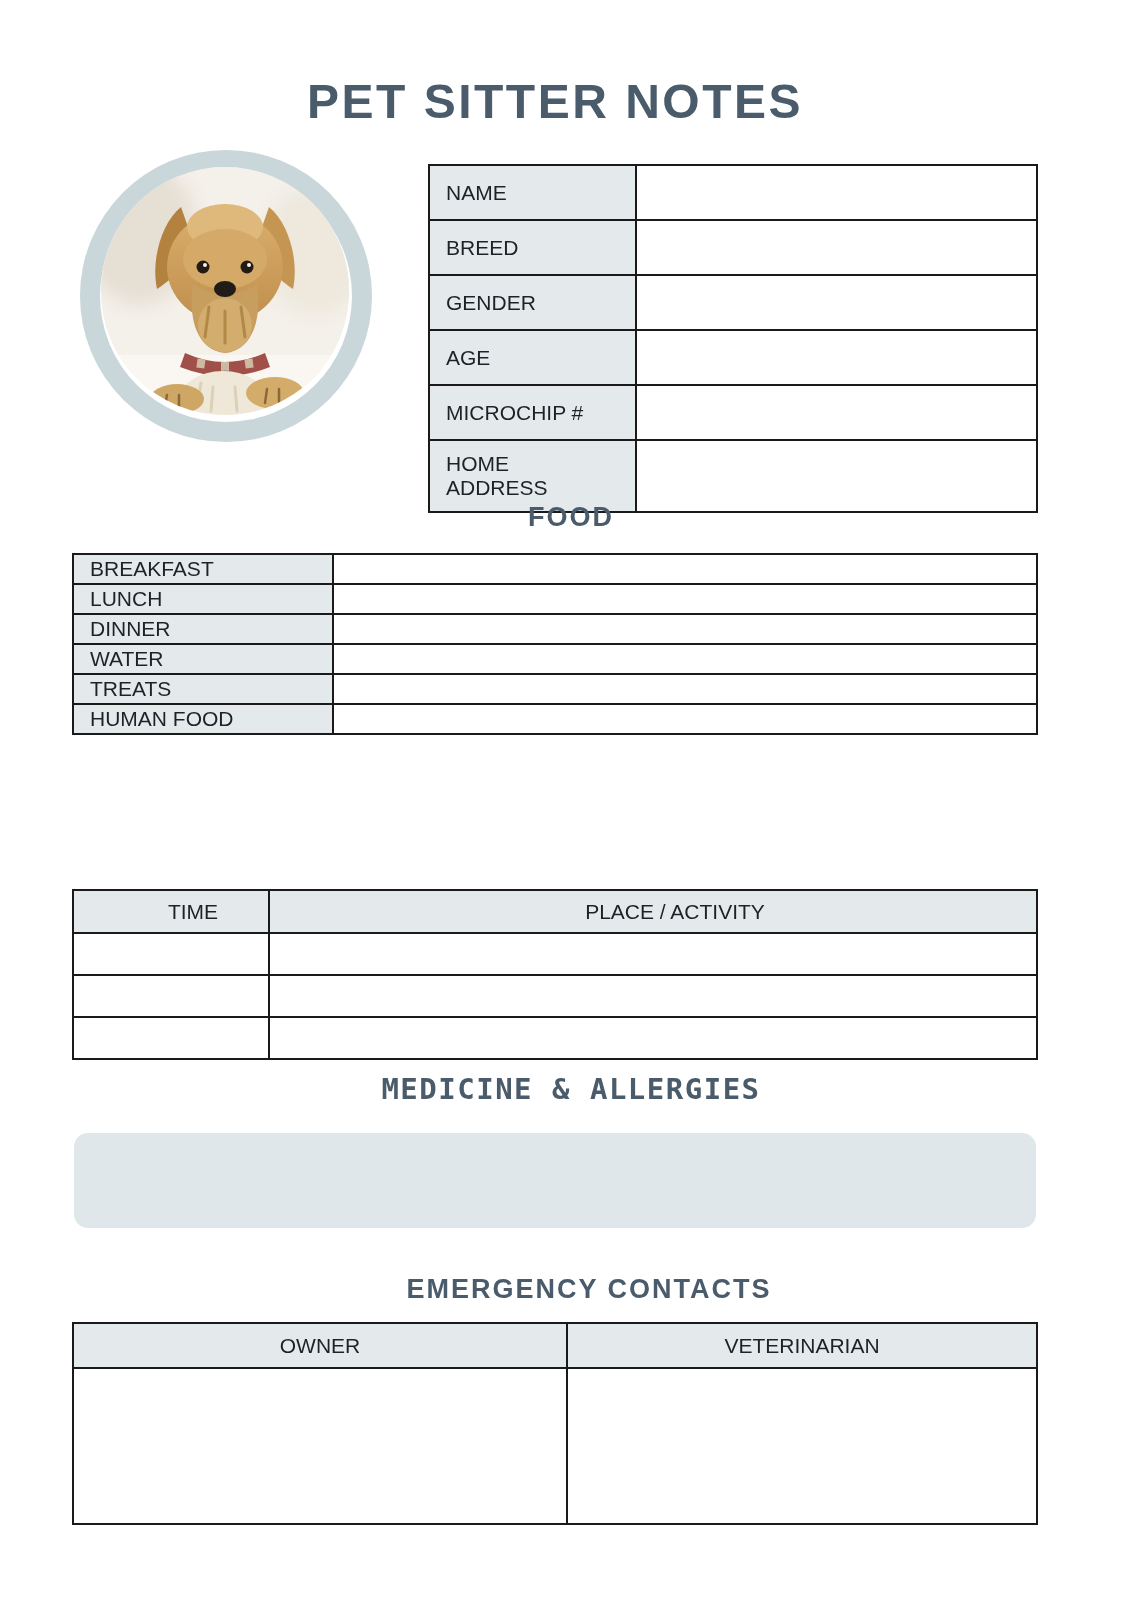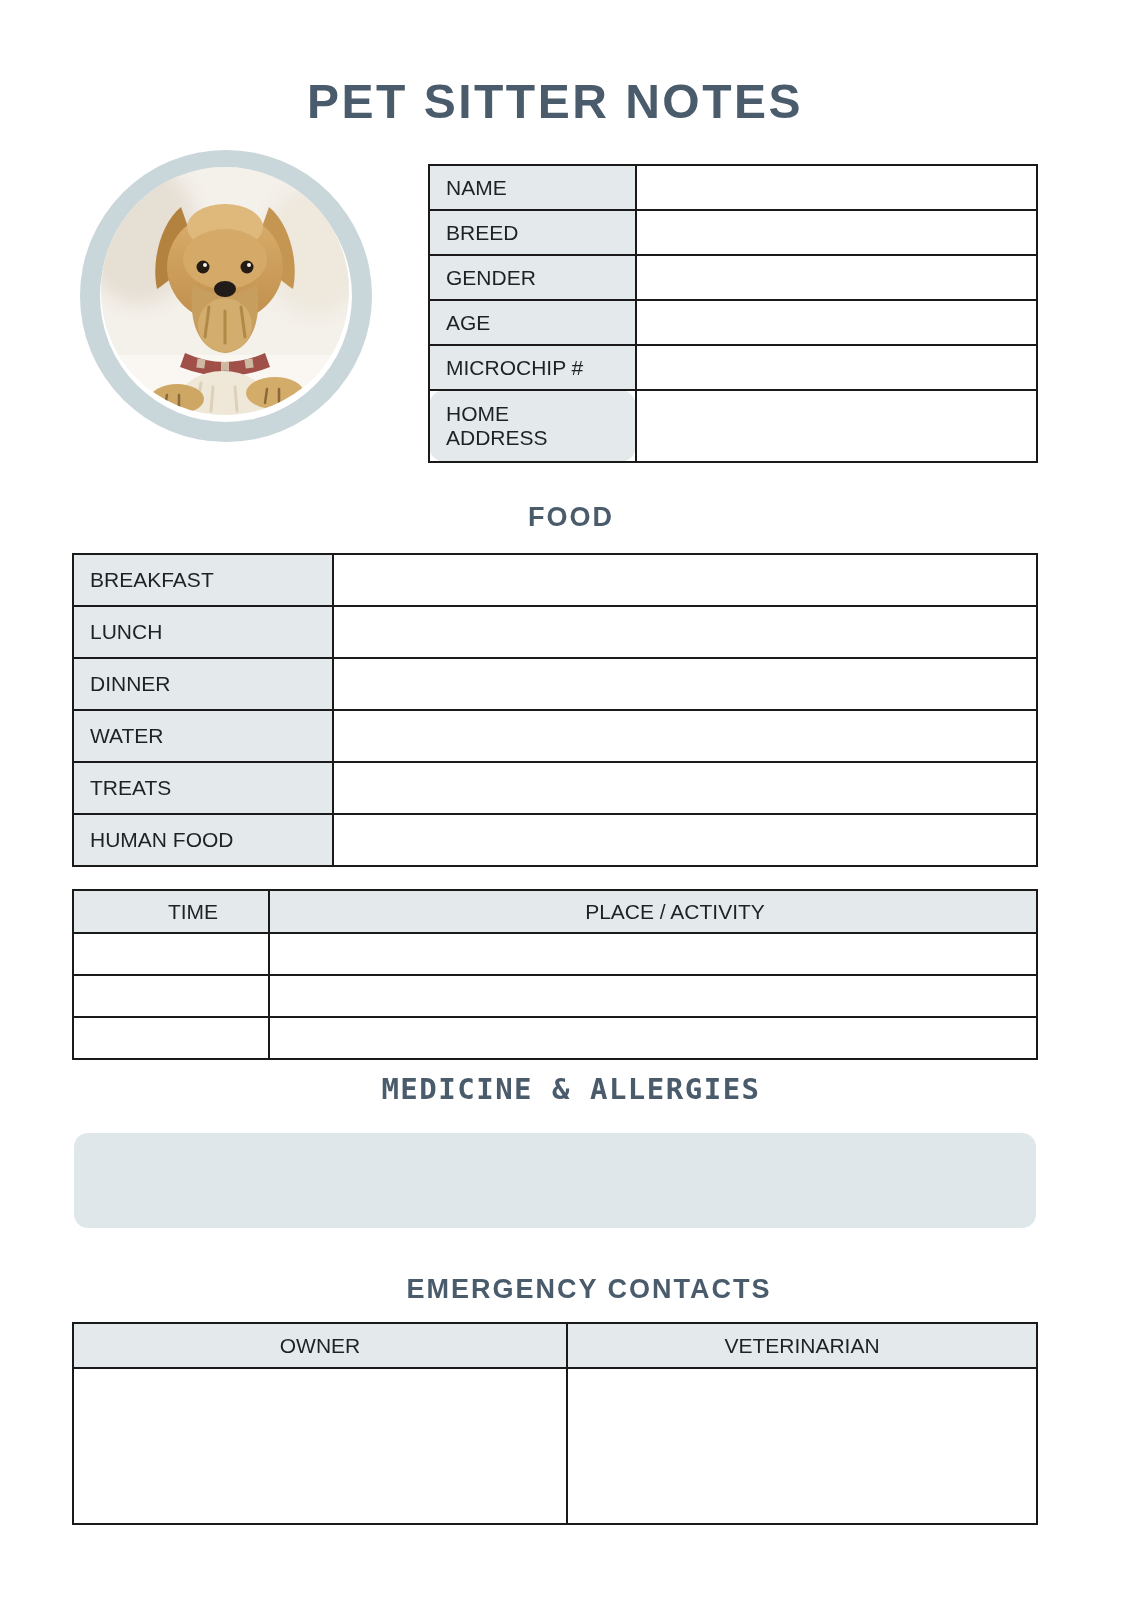--- a/index.html
+++ b/index.html
@@ -98,24 +98,24 @@
   td.val{
     background:#ffffff;
   }
   th{
     background:var(--cell-bg);
     font-weight:400;
     text-align:center;
     vertical-align:middle;
   }
   table.pet-table{left:428px;top:164px;width:610px;}
-  table.pet-table td{height:45px;}
-  table.pet-table tr.tall td{height:72px;border-radius:16px;}
+  table.pet-table td{height:55px;}
+  table.pet-table tr.tall td{height:72px;}
   table.food-table{left:72px;top:553px;width:966px;}
-  table.food-table td{height:52px;margin-top:41px;}
+  table.food-table td{height:30px;margin-top:41px;}
   table.sched-table{left:72px;top:889px;width:966px;}
   table.sched-table th{height:43px;padding-left:44px;}
   table.sched-table td{height:42px;}
   table.contacts-table{left:72px;top:1322px;width:966px;}
   table.contacts-table th{height:45px;margin-top:32px;}
   table.contacts-table td{height:156px;vertical-align:top;}
   
   .med-box{
     position:absolute;
     left:74px;

